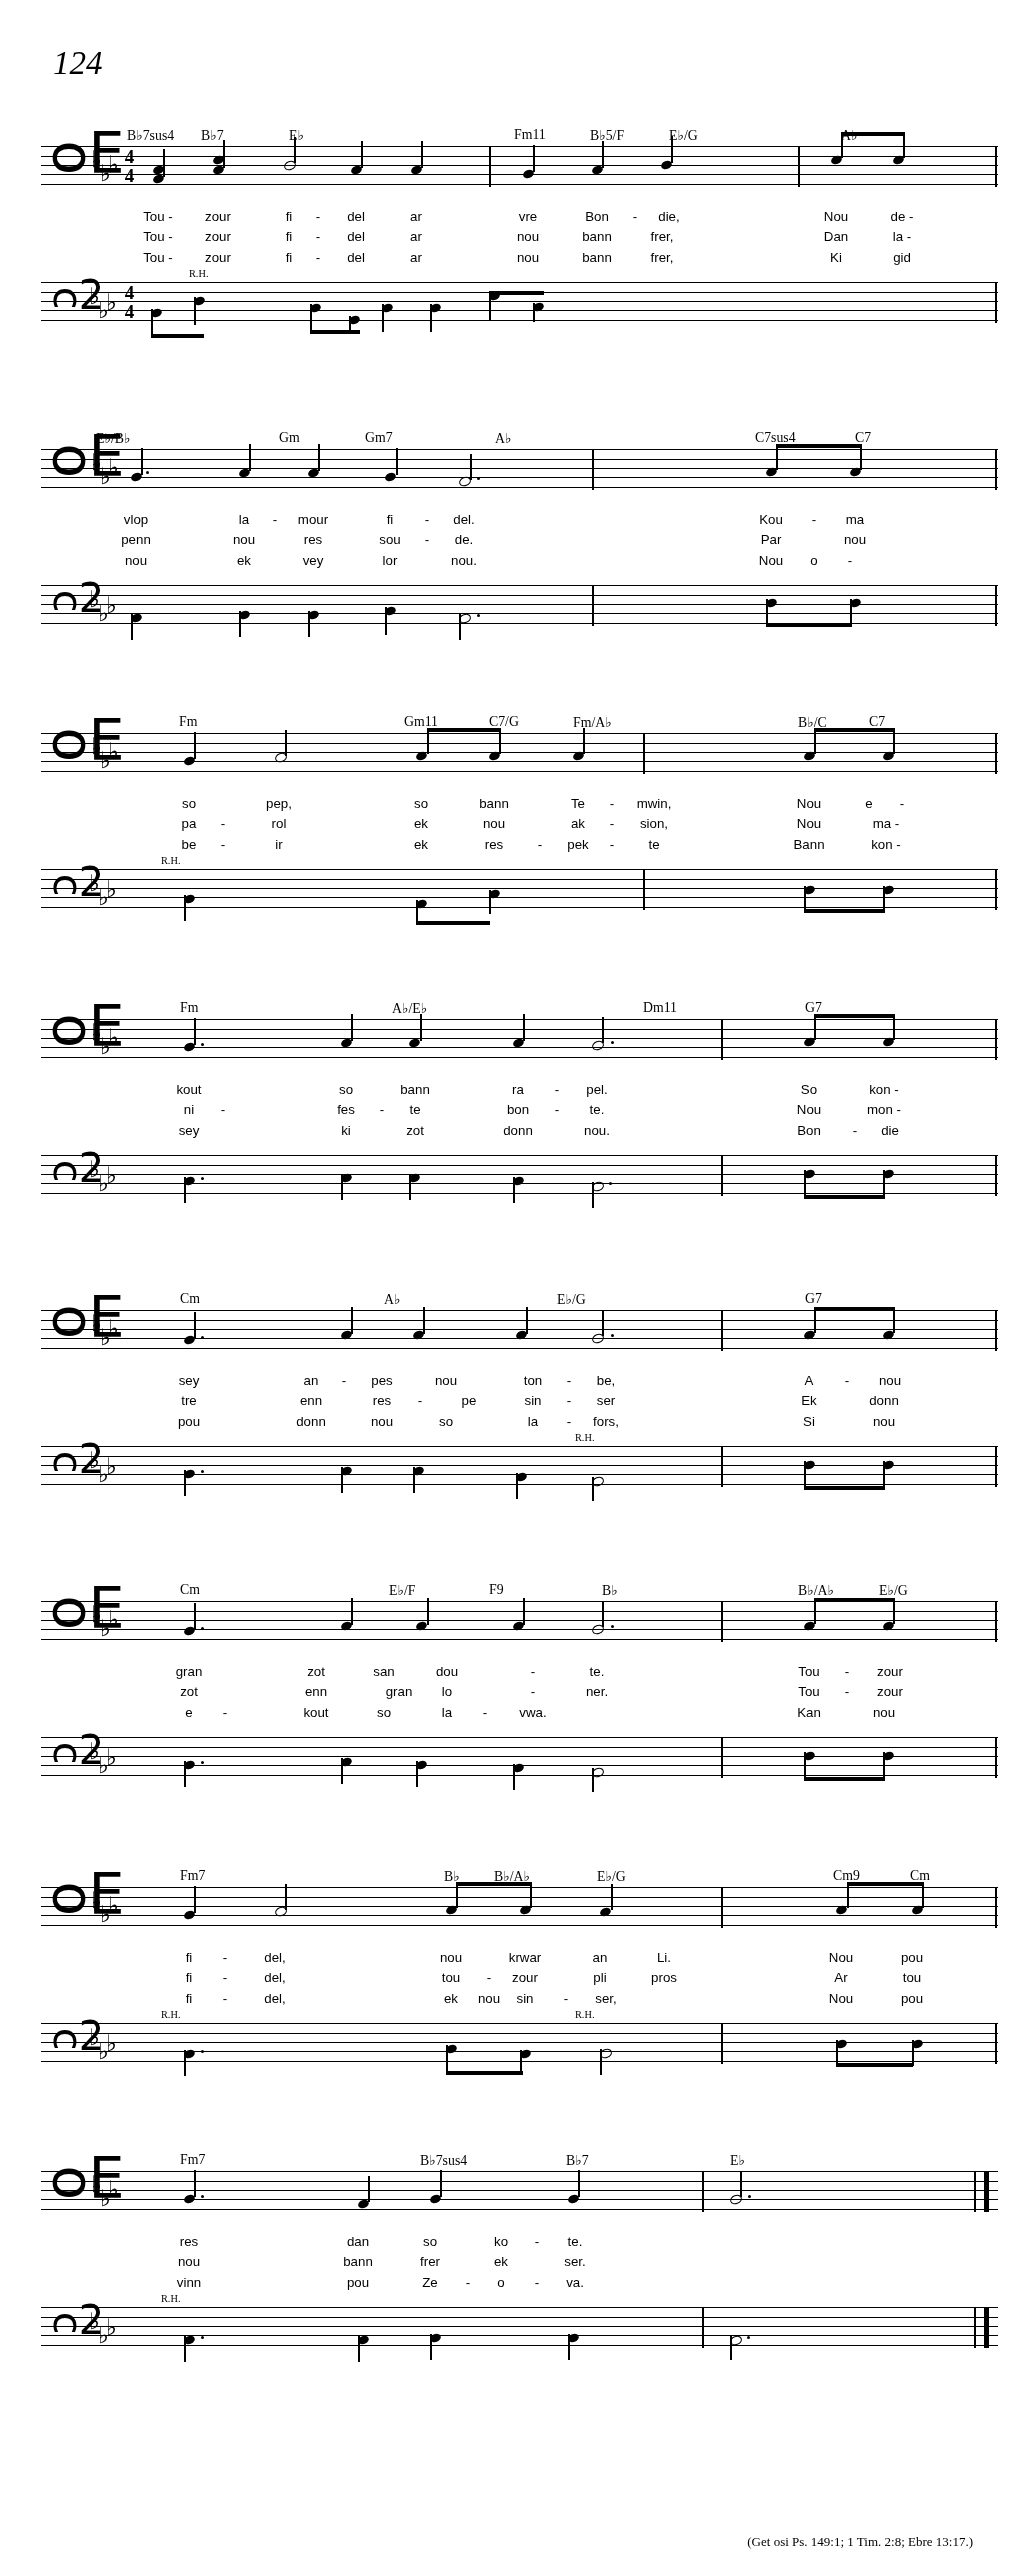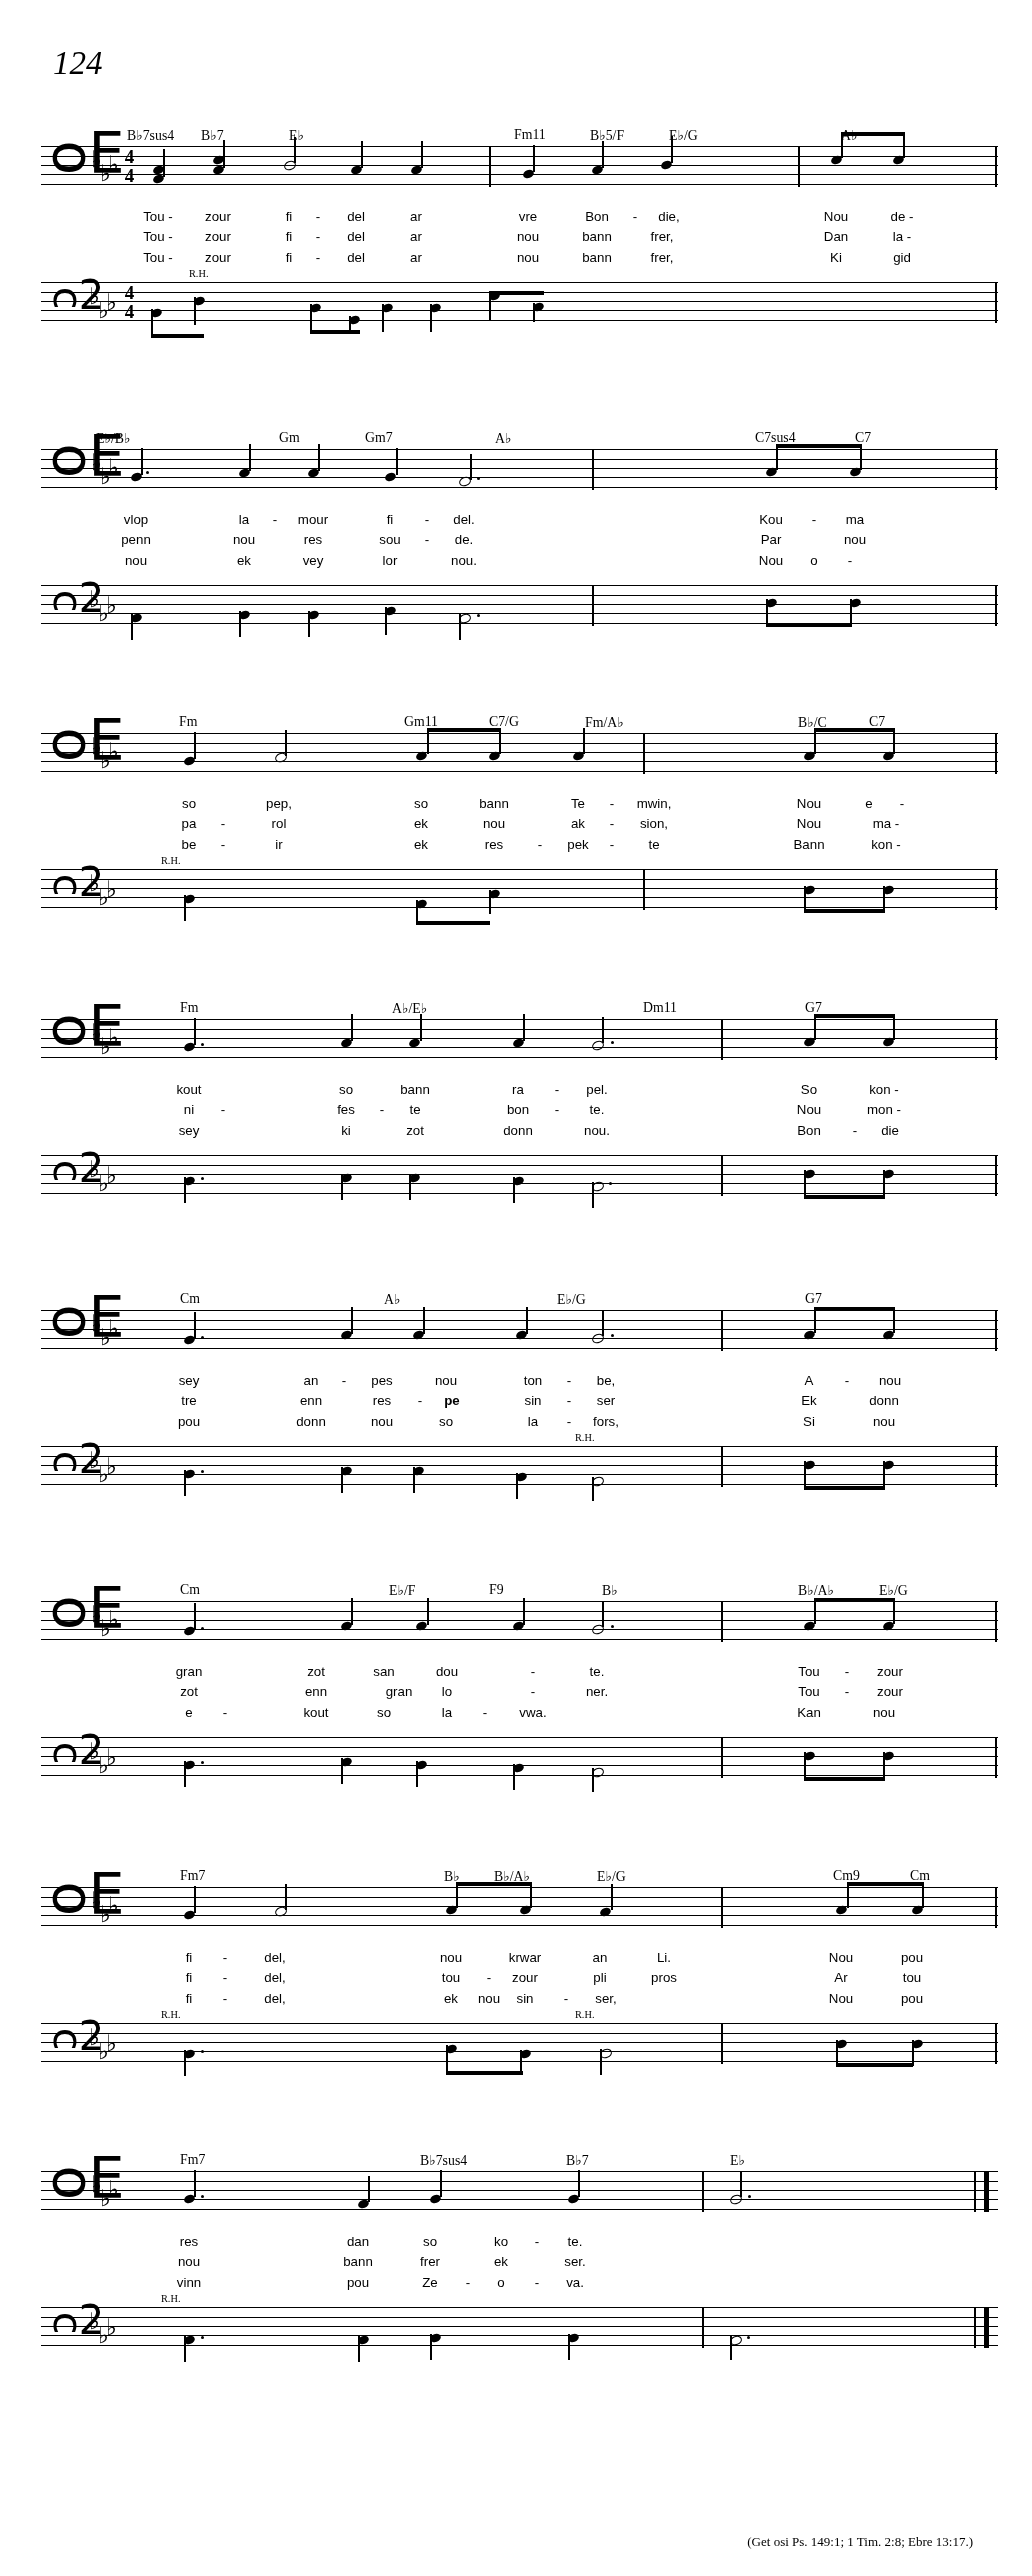--- a/index.html
+++ b/index.html
@@ -288,21 +288,21 @@
       <div class="beam" style="left:725px;top:193px;width:86px;"></div>
       <div class="barline" style="left:954px;top:155px;height:41px;"></div>
     </div>
   </div>
 
   <div class="system" style="top:714px;">
     <div class="staffblock" style="height:224px;">
       <div class="chord" style="left:138px;top:0px;">Fm</div>
       <div class="chord" style="left:363px;top:0px;">Gm11</div>
       <div class="chord" style="left:448px;top:0px;">C7/G</div>
-      <div class="chord" style="left:532px;top:0px;margin-left:12px;">Fm/A♭</div>
+      <div class="chord" style="left:532px;top:0px;">Fm/A♭</div>
       <div class="chord" style="left:757px;top:0px;">B♭/C</div>
       <div class="chord" style="left:828px;top:0px;">C7</div>
 
       <div class="staff" style="top:19px;">
         <div class="line l0"></div>
           <div class="line l1"></div>
           <div class="line l2"></div>
           <div class="line l3"></div>
           <div class="line l4"></div>
       </div>
@@ -554,21 +554,21 @@
         <span class="syl" style="left:565px;">be,</span>
         <span class="syl" style="left:768px;">A</span>
         <span class="syl" style="left:806px;">-</span>
         <span class="syl" style="left:849px;">nou</span>
       </div>
       <div class="lyricline" style="top:102px;">
         <span class="syl" style="left:148px;">tre</span>
         <span class="syl" style="left:270px;">enn</span>
         <span class="syl" style="left:341px;">res</span>
         <span class="syl" style="left:379px;">-</span>
-        <span class="syl" style="left:411px;font-weight:bold;">pe</span>
+        <span class="syl" style="left:428px;">pe</span>
         <span class="syl" style="left:492px;">sin</span>
         <span class="syl" style="left:528px;">-</span>
         <span class="syl" style="left:565px;">ser</span>
         <span class="syl" style="left:768px;">Ek</span>
         <span class="syl" style="left:843px;">donn</span>
       </div>
       <div class="lyricline" style="top:123px;">
         <span class="syl" style="left:148px;">pou</span>
         <span class="syl" style="left:270px;">donn</span>
         <span class="syl" style="left:341px;">nou</span>

